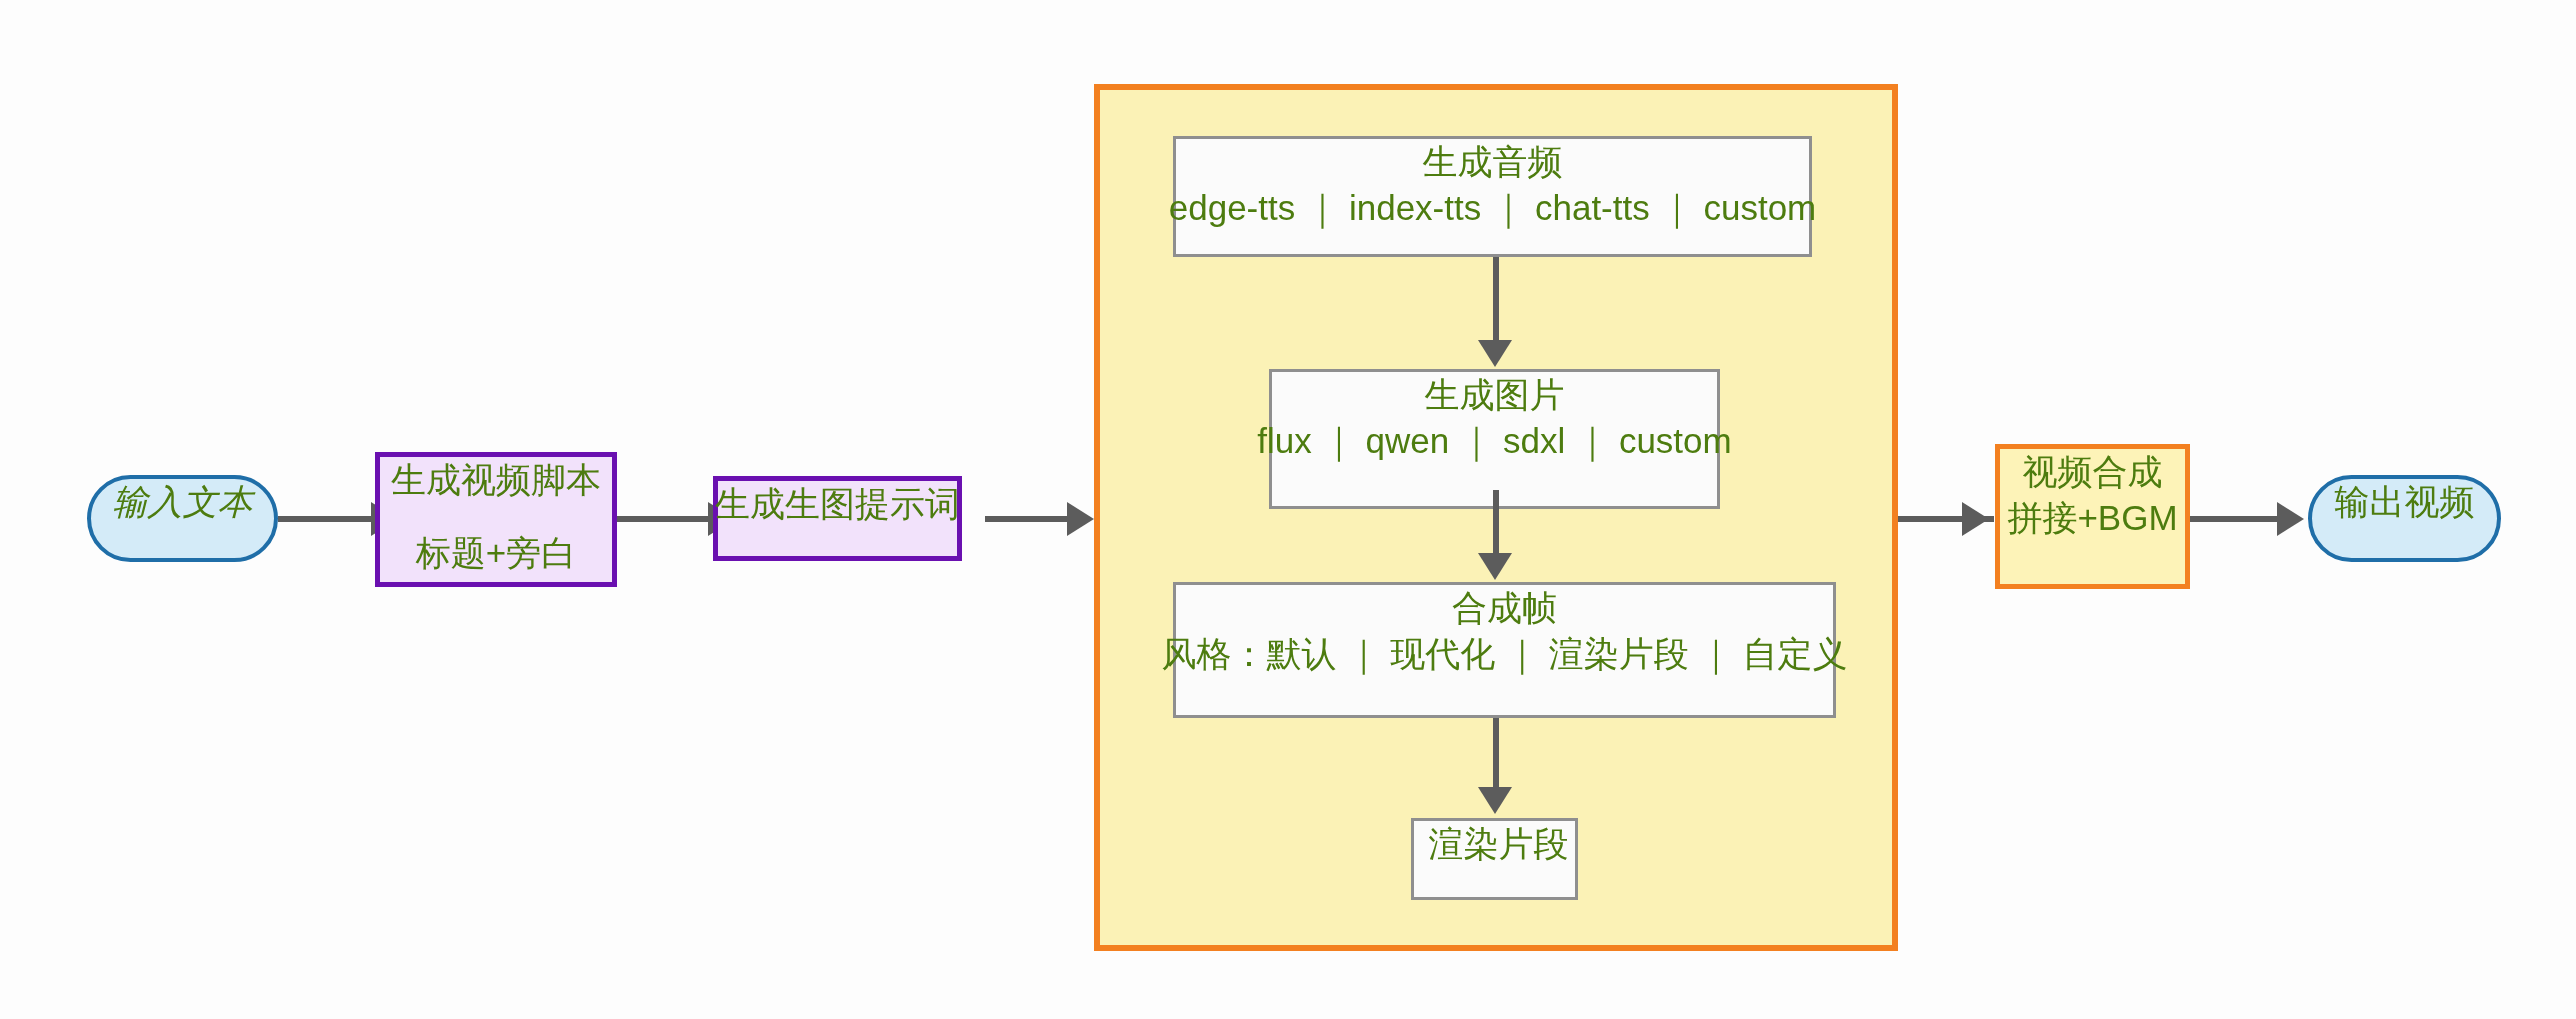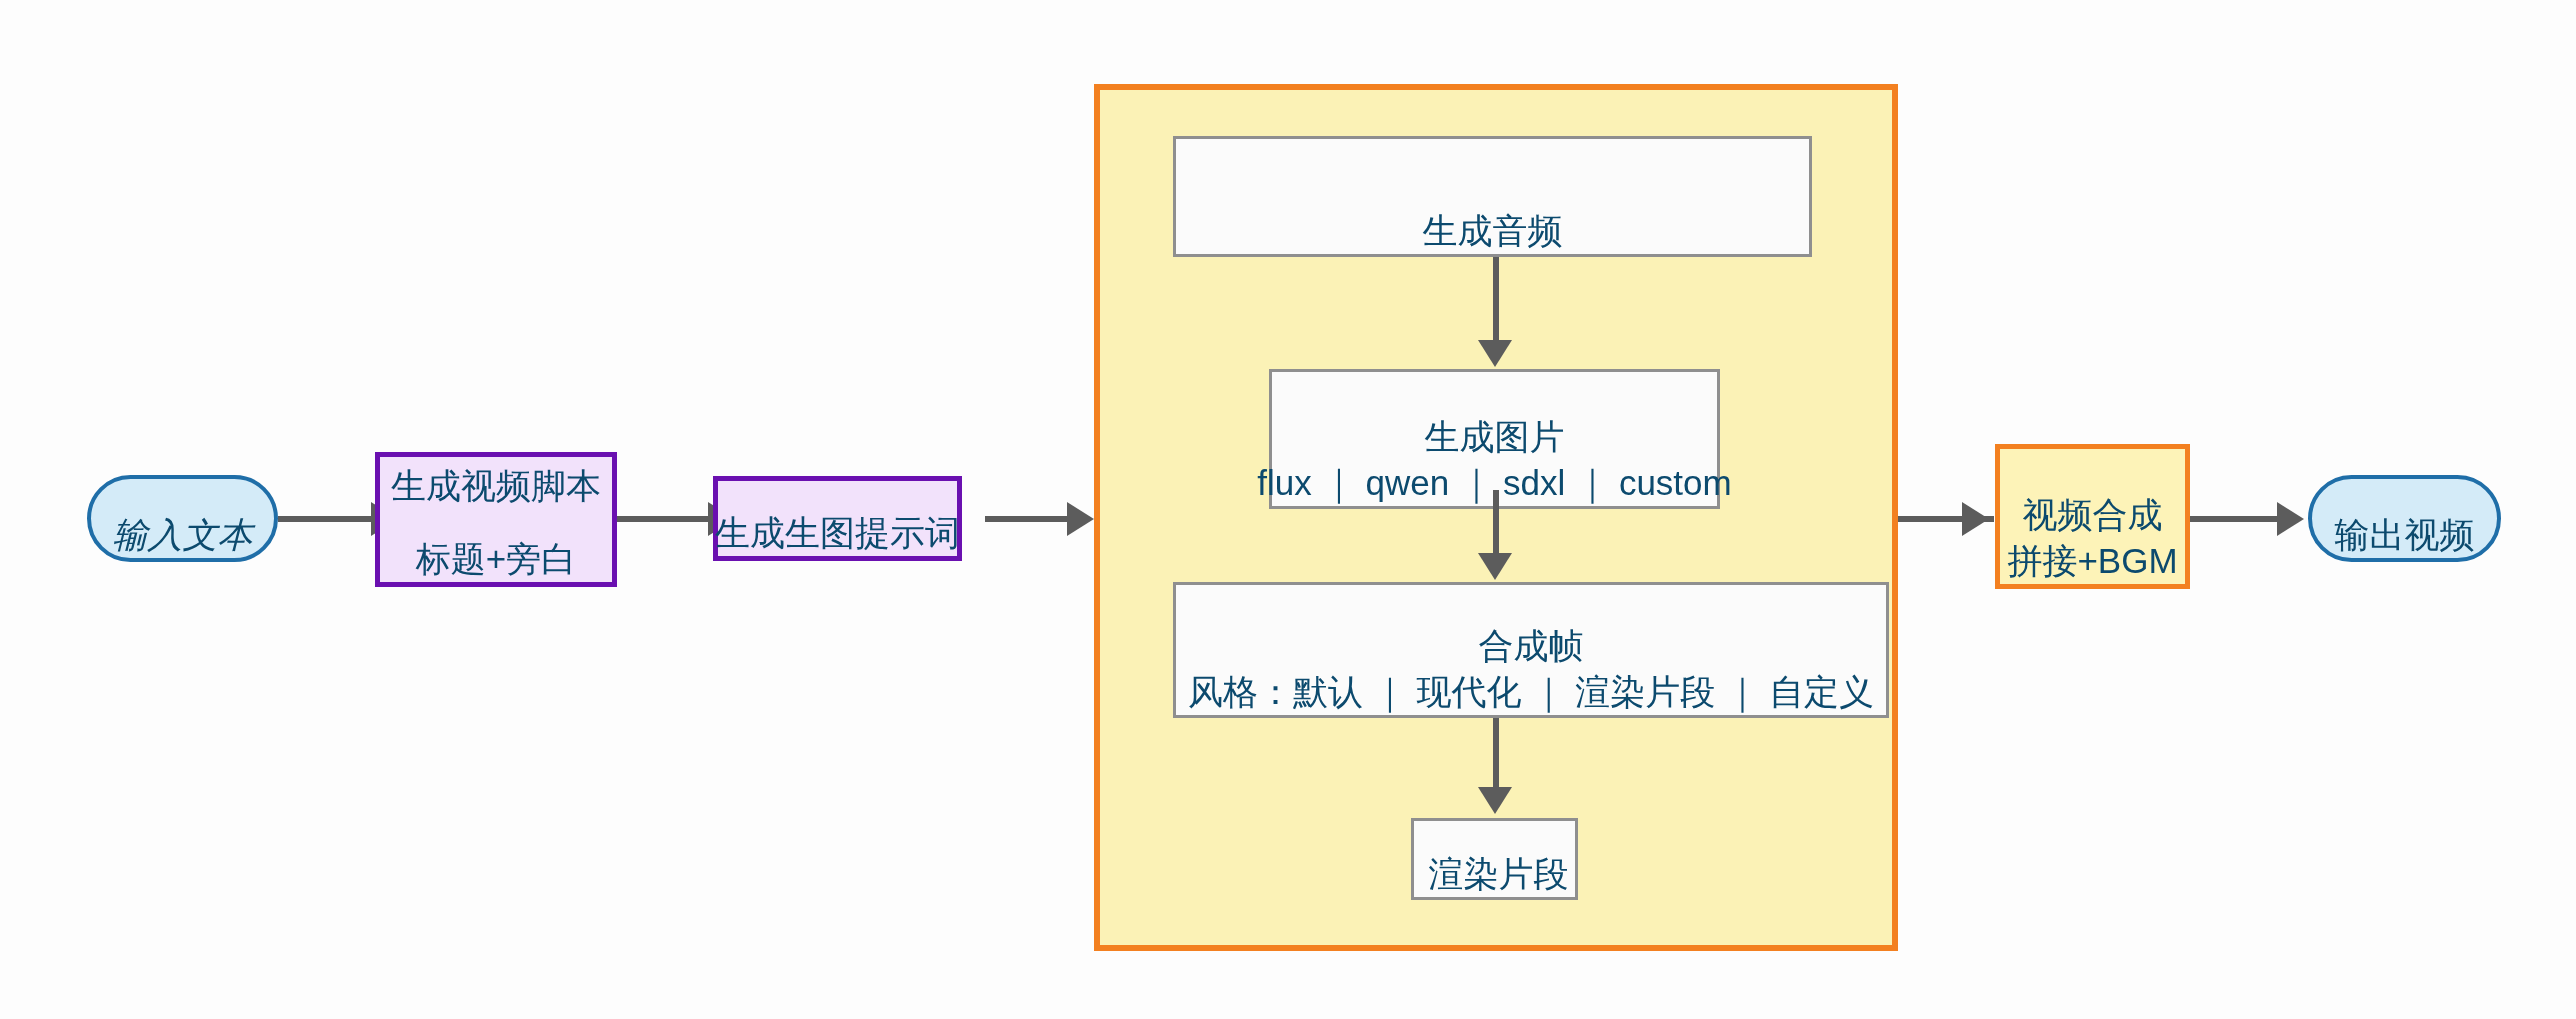--- a/index.html
+++ b/index.html
@@ -20,24 +20,24 @@
     overflow: hidden;
   }
 
   
   .node {
     position: absolute;
     box-sizing: border-box;
     display: flex;
     flex-direction: column;
     align-items: center;
-    justify-content: flex-end;
+    justify-content: flex-start;
     text-align: center;
     line-height: 1.32;
-    color: #0c4a6e;
+    color: #4d7c0f;
   }
   .node .line1,
   .node .line2 {
     display: block;
     white-space: nowrap;
   }
 
   
   .terminal {
     background: #d4ebf8;
@@ -123,34 +123,35 @@
 
   <div class="node process-purple" style="left:713px; top:476px; width:249px; height:85px;">
     <span class="line1">生成生图提示词</span>
   </div>
 
   <div class="edge edge-h" style="left:985px; top:516px; width:85px;"></div>
   <div class="arrowhead arrow-right" style="left:1067px; top:502px;"></div>
 
   <div class="node inner-node" style="left:1173px; top:136px; width:639px; height:121px;">
     <span class="line1">生成音频</span>
+    <span class="line2">edge-tts ｜ index-tts ｜ chat-tts ｜ custom</span>
   </div>
 
   <div class="edge edge-v" style="left:1493px; top:257px; width:6.4px; height:85px;"></div>
   <div class="arrowhead arrow-down" style="left:1478px; top:340px;"></div>
 
   <div class="node inner-node" style="left:1269px; top:369px; width:451px; height:140px;">
     <span class="line1">生成图片</span>
     <span class="line2">flux ｜ qwen ｜ sdxl ｜ custom</span>
   </div>
 
   <div class="edge edge-v" style="left:1493px; top:490px; width:6.4px; height:66px;"></div>
   <div class="arrowhead arrow-down" style="left:1478px; top:553px;"></div>
 
-  <div class="node inner-node" style="left:1173px; top:582px; width:716px; height:136px;">
+  <div class="node inner-node" style="left:1173px; top:582px; width:663px; height:136px;">
     <span class="line1">合成帧</span>
     <span class="line2">风格：默认 ｜ 现代化 ｜ 渲染片段 ｜ 自定义</span>
   </div>
 
   <div class="edge edge-v" style="left:1493px; top:718px; width:6.4px; height:73px;"></div>
   <div class="arrowhead arrow-down" style="left:1478px; top:787px;"></div>
 
   <div class="node inner-node" style="left:1411px; top:818px; width:167px; height:82px;padding-left:8px;">
     <span class="line1">渲染片段</span>
   </div>

